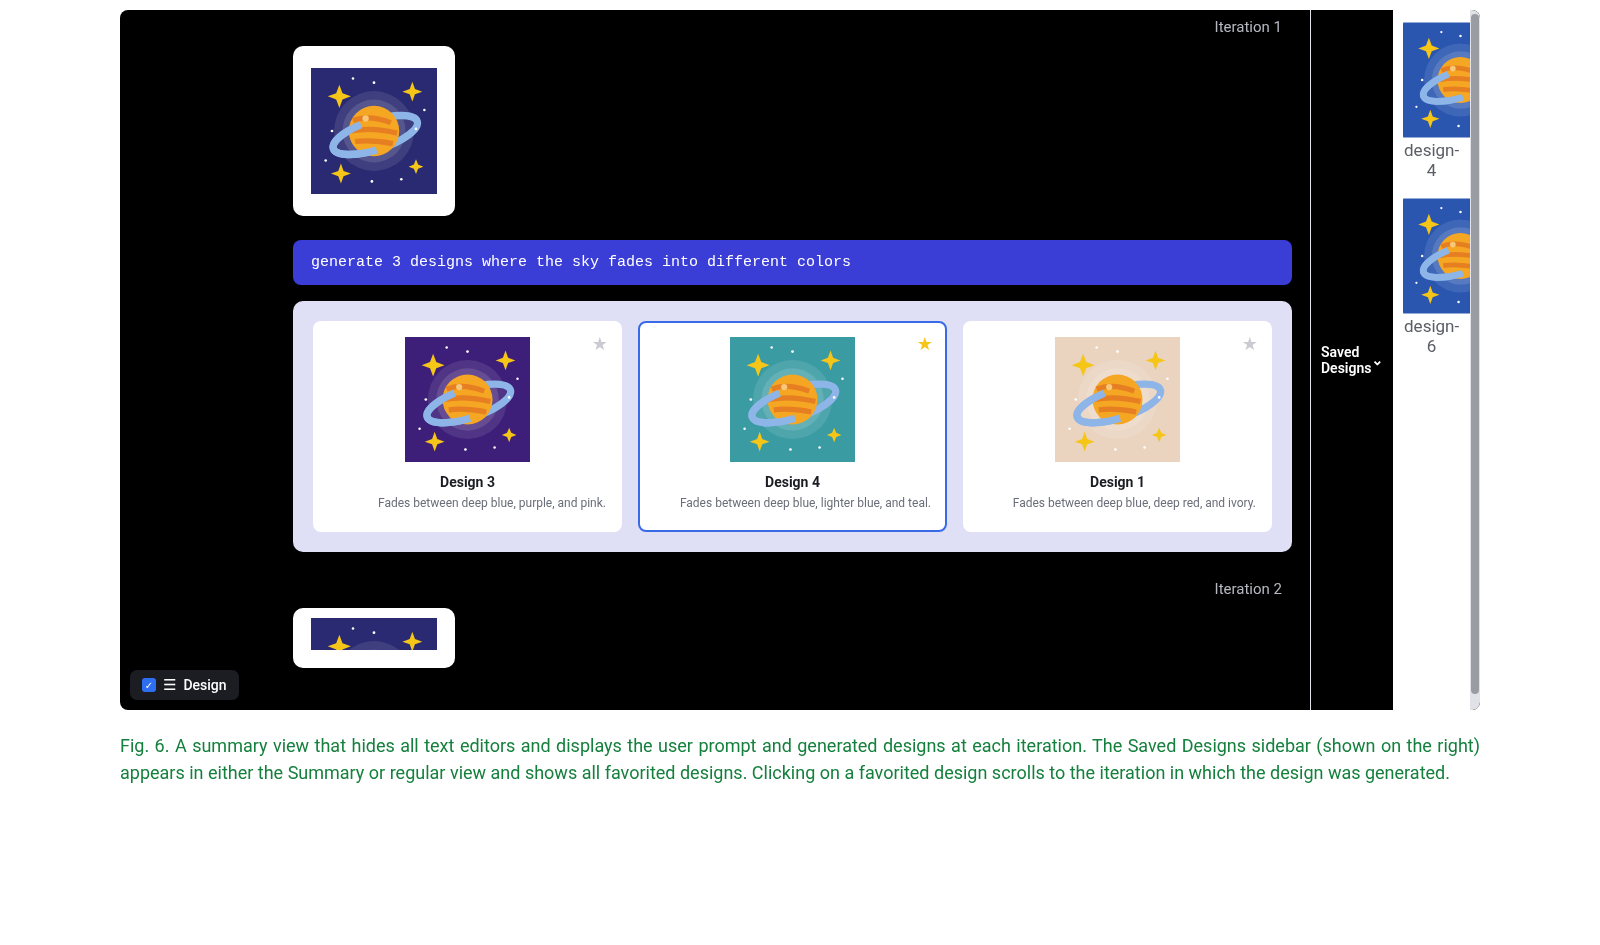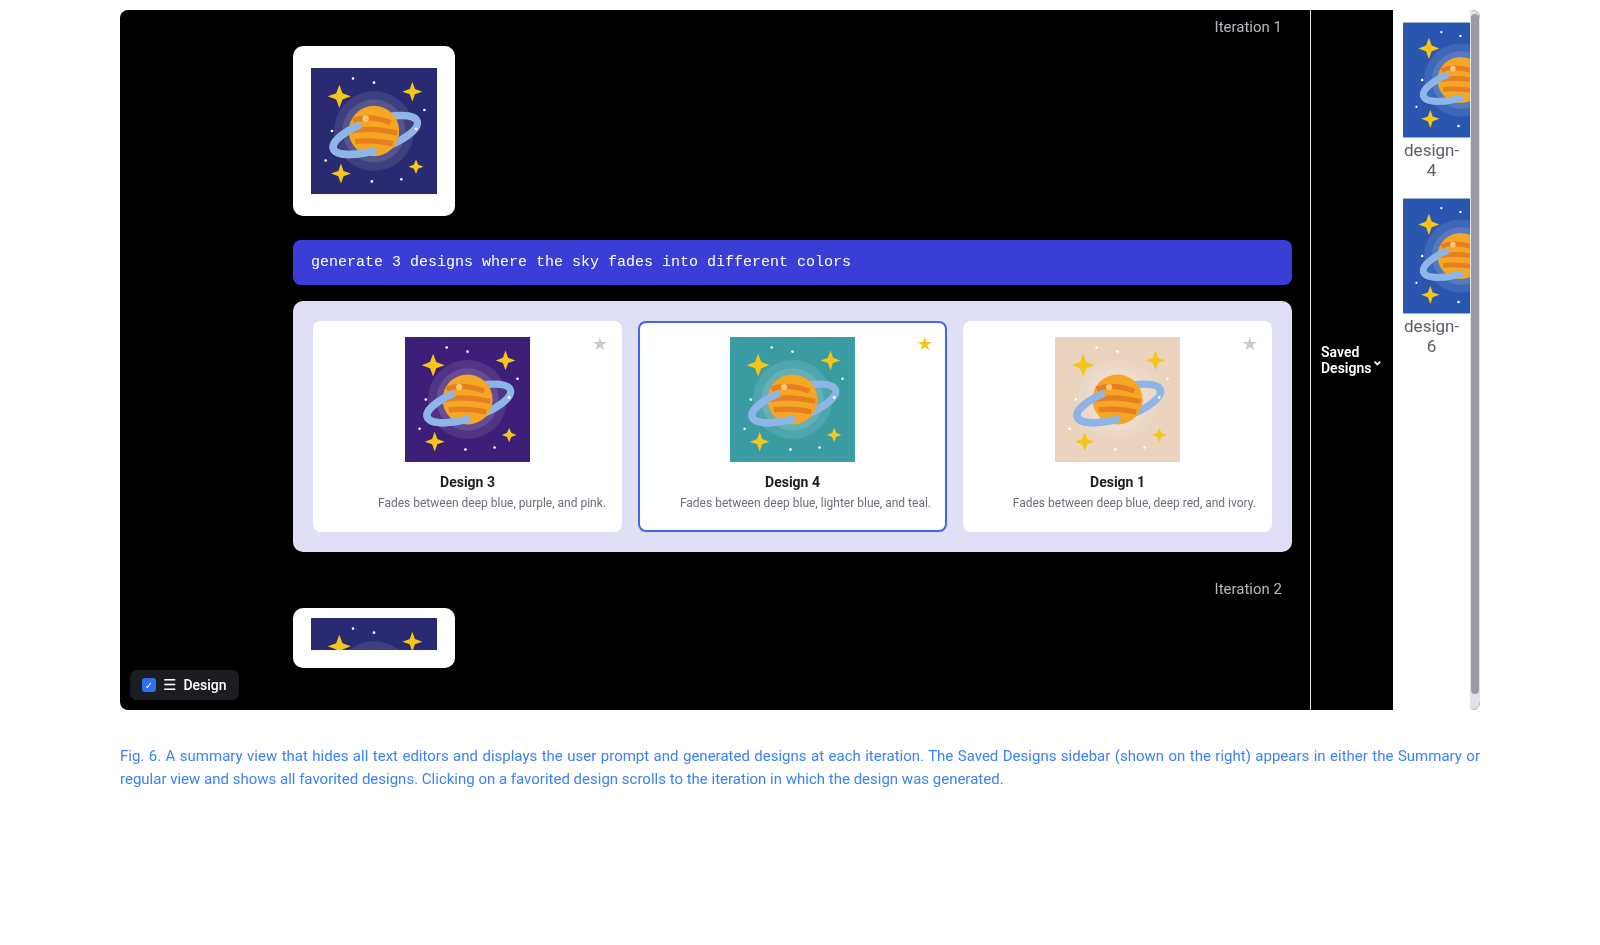--- a/index.html
+++ b/index.html
@@ -177,24 +177,24 @@
     .scroll-thumb {
       position: absolute;
       top: 4px;
       left: 1px;
       width: 8px;
       height: 680px;
       background: #9a9ca4;
       border-radius: 4px;
     }
     .caption {
-      padding: 35px 0 0 0;
-      font-size: 15px;
+      padding: 22px 0 0 0;
+      font-size: 18px;
       line-height: 1.5;
-      color: #3b82f6;
+      color: #15803d;
       text-align: justify;
     }
     .planet-svg { width: 100%; height: 100%; display: block; }
   </style>
 </head>
 <body>
 
 <svg width="0" height="0" style="position:absolute">
   <defs>
     <g id="planet-graphic">

